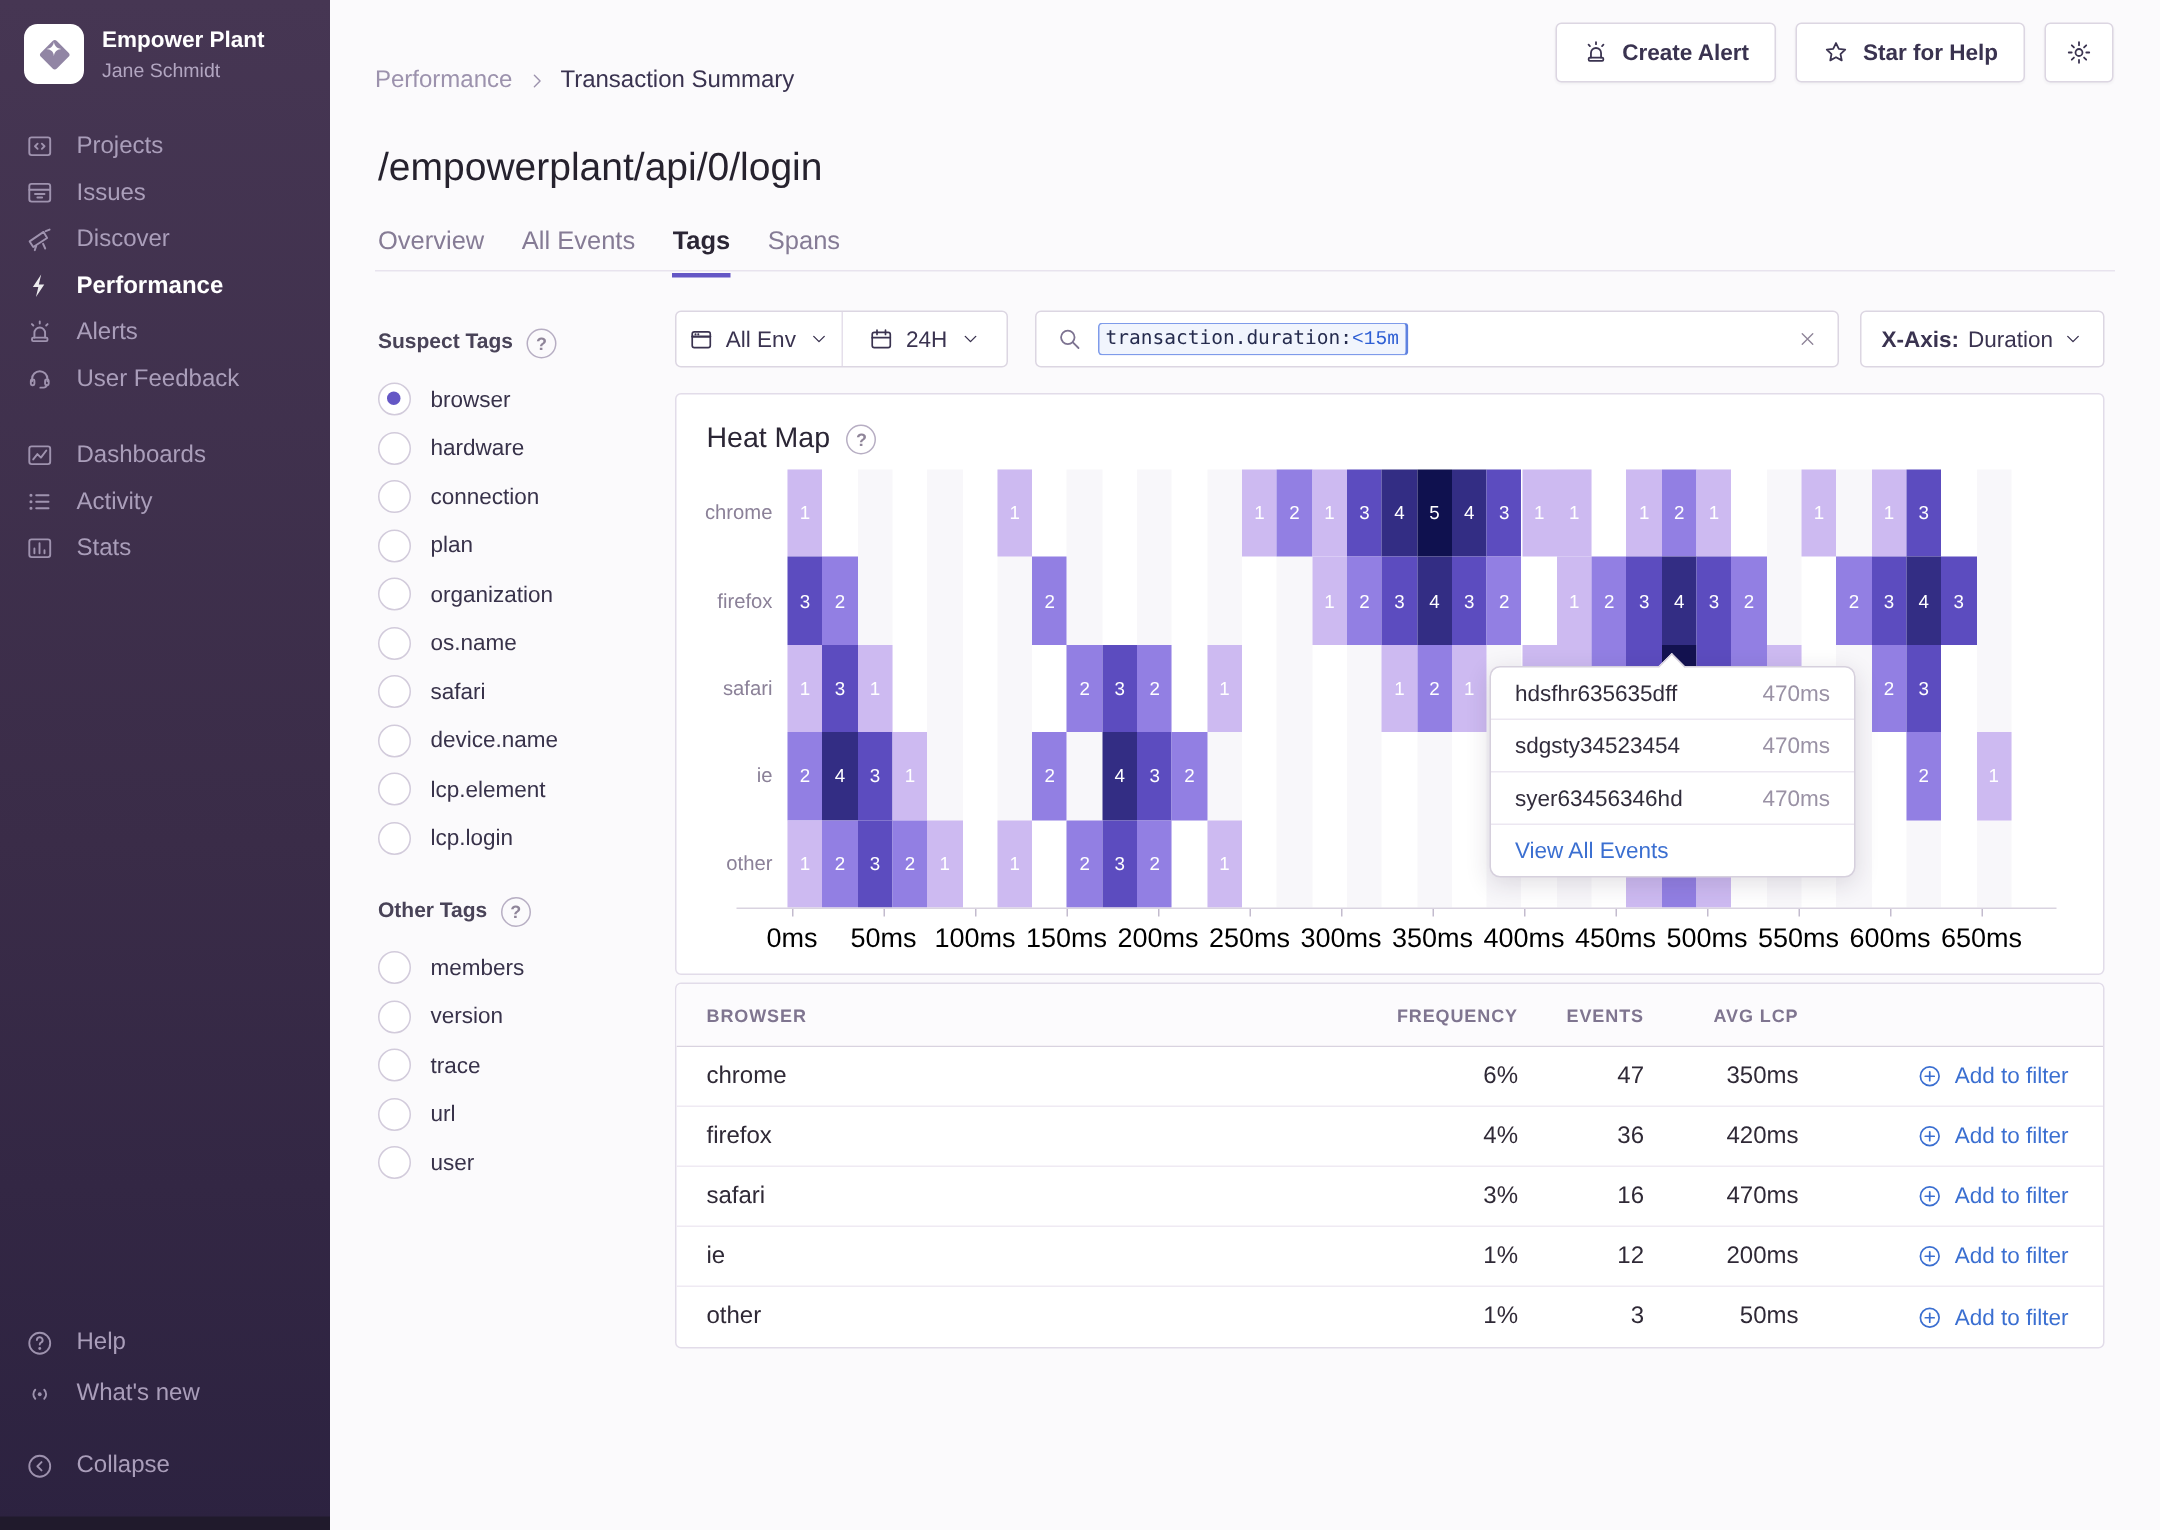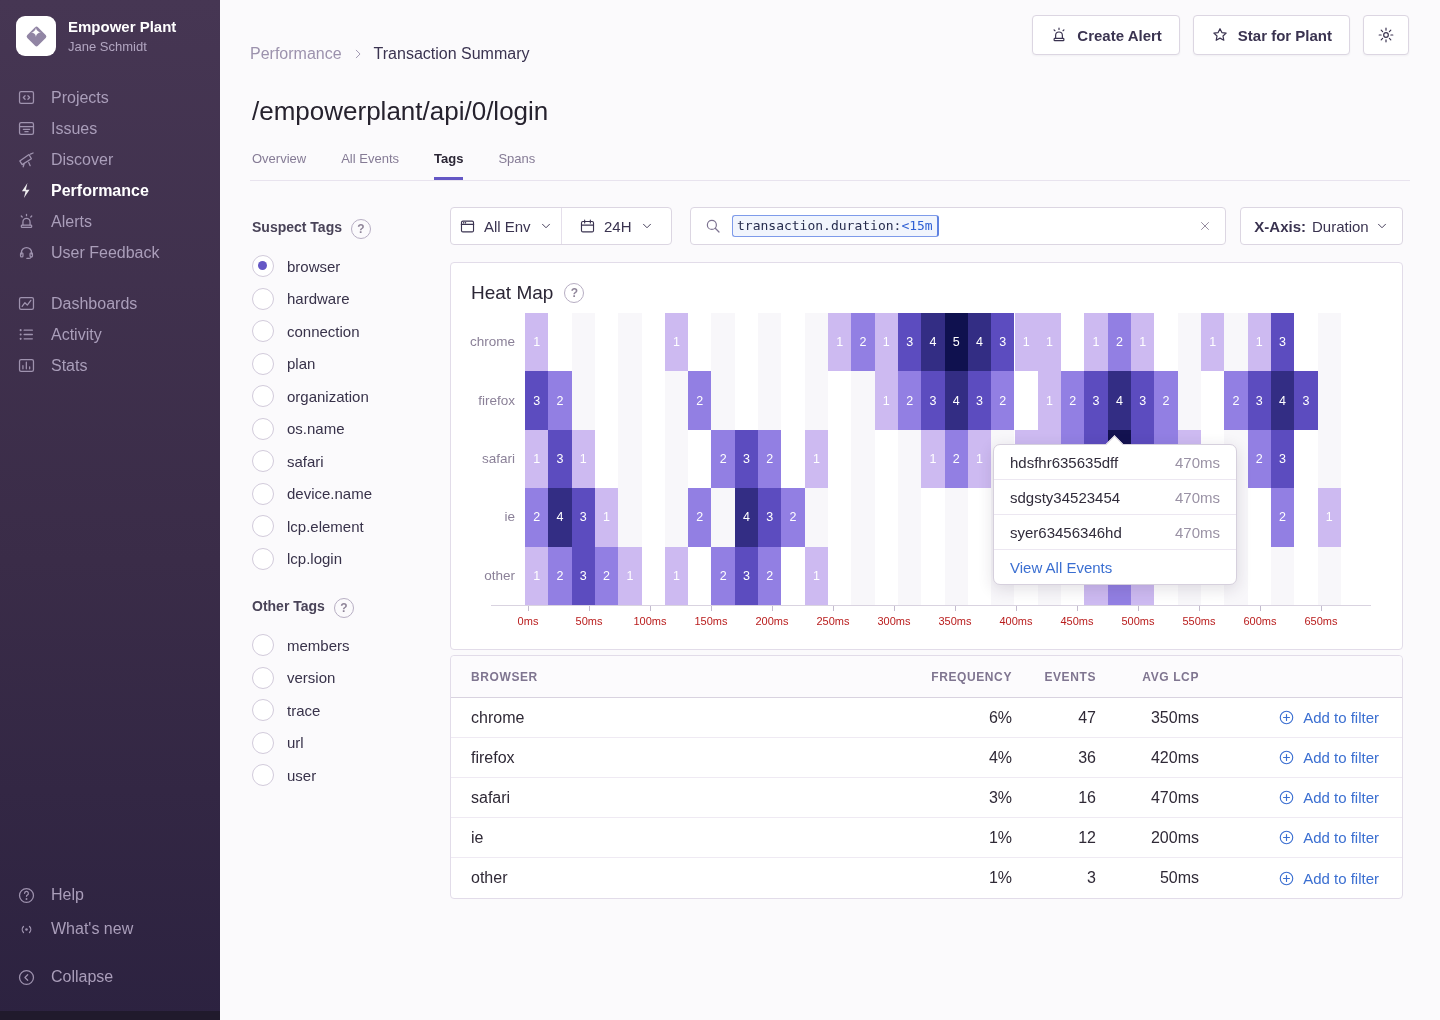--- a/index.html
+++ b/index.html
@@ -30,21 +30,21 @@
   .content { position:absolute; left:220px; top:0; width:1220px; height:1020px; }
   .breadcrumb { position:absolute; left:30px; top:45px; display:flex; align-items:center; gap:9px; font-size:16px; }
   .crumb-muted { color:#9c92ad; }
   .crumb-current { color:#3a3350; }
   .crumb-sep { color:#9c92ad; display:flex; }
   .actions { position:absolute; top:15px; right:31px; display:flex; gap:13px; }
   .btn { height:40px; background:#fff; border:1px solid #dcd6e2; border-radius:4px; display:flex; align-items:center; gap:9px;
          padding:0 17px; font-size:15px; font-weight:700; color:#3a3350; box-shadow:0 1px 2px rgba(43,34,64,.05); cursor:pointer; }
   .btn.icon-only { width:46px; padding:0; justify-content:center; }
   .page-title { position:absolute; left:32px; top:96px; font-size:26px; font-weight:500; color:#26222e; }
-  .tabs { position:absolute; left:32px; top:151px; display:flex; gap:35px; font-size:13px; color:#857b95; }
+  .tabs { position:absolute; left:32px; top:151px; display:flex; gap:25px; font-size:17px; color:#857b95; }
   .tab { padding-bottom:11px; border-bottom:3px solid transparent; cursor:pointer; }
   .tab.active { color:#2b2635; font-weight:700; border-bottom-color:#6457c5; }
   .tabs-rule { position:absolute; left:30px; right:30px; top:180px; height:1px; background:#e8e3ee; }
 
   
   .tags-panel { position:absolute; left:32px; top:219px; width:195px; }
   .tags-header { display:flex; align-items:flex-start; gap:9px; font-size:14px; font-weight:700; color:#494358; margin-bottom:16px; }
   .qmark { width:20px; height:20px; border-radius:50%; border:1.5px solid #b7aec3; color:#8f8599; font-size:12px; font-weight:700;
            display:flex; align-items:center; justify-content:center; cursor:pointer; }
   .radio-row { display:flex; align-items:center; gap:13px; height:22px; margin-bottom:10.5px; cursor:pointer; }
@@ -56,39 +56,39 @@
   
   .main-col { position:absolute; left:230px; top:207px; width:953px; }
   .filter-bar { display:flex; height:38px; }
   .box { background:#fff; border:1px solid #dcd6e2; border-radius:4px; }
   .env-time { width:222px; display:flex; }
   .env-half { flex:1; display:flex; align-items:center; justify-content:center; gap:8px; font-size:15px; font-weight:400; color:#3a3350; cursor:pointer; }
   .env-half + .env-half { border-left:1px solid #e5dfeb; }
   .search-box { flex:1; margin-left:18px; display:flex; align-items:center; padding:0 13px; color:#7d7391; }
   .search-token { margin-left:10px; font-family:"DejaVu Sans Mono", monospace; font-size:13px; background:#f1f5fd;
                   border:1px solid #7e9bea; border-right:2px solid #5f82e0; border-radius:3px; padding:2px 4px 3px; color:#262c4e; }
-  .token-value { color:#2e5fd4; }
+  .token-value { color:#2e5fd4;font-family:Liberation Mono, monospace; }
   .search-clear { margin-left:auto; color:#8f8599; cursor:pointer; display:flex; }
   .xaxis-box { width:163px; margin-left:14px; display:flex; align-items:center; justify-content:center; gap:6px; font-size:15px; color:#3a3350; cursor:pointer; }
   .xaxis-label { font-weight:700; }
 
   .panel { background:#fff; border:1px solid #e2dce9; border-radius:4px; }
 
   
   .heatmap-panel { margin-top:17px; height:388px; position:relative; }
   .hm-title { position:absolute; left:20px; top:19px; display:flex; align-items:center; gap:11px; font-size:19px; font-weight:500; color:#2b2635; }
   .hm-plot { position:absolute; left:74px; top:50px; width:840px; height:292px; }
   .hm-colbg { position:absolute; top:0; height:292px; width:23.31px; }
   .hm-colbg.shade { background:#f8f7fa; }
   .hm-cell { position:absolute; width:23.31px; height:58.4px; display:flex; align-items:center; justify-content:center;
              color:#fff; font-size:12.5px; cursor:pointer; }
   .hm-rowlabel { position:absolute; left:0; width:64px; text-align:right; font-size:13.5px; color:#8b8198; }
   .hm-axis { position:absolute; left:40px; top:342px; width:880px; height:1px; background:#d9d3e0; }
   .hm-tick { position:absolute; width:1px; height:5px; background:#c3bbce; top:343px; }
-  .hm-xlabel { position:absolute; top:352px; transform:translateX(-50%); font-size:11px; color:#b91c1c; white-space:nowrap; }
+  .hm-xlabel { position:absolute; top:352px; transform:translateX(-50%); font-size:18px; color:#000000; white-space:nowrap; }
 
   .hm-tooltip { position:absolute; left:542px; top:181px; width:244px; background:#fff; border:1px solid #d6d0dd;
                 border-radius:7px; box-shadow:0 4px 16px rgba(40,30,60,.14); z-index:6; }
   .tt-caret { position:absolute; top:-7px; left:114px; width:13px; height:13px; background:#fff;
               border-left:1px solid #d6d0dd; border-top:1px solid #d6d0dd; transform:rotate(45deg); }
   .tt-row { height:35px; display:flex; align-items:center; justify-content:space-between; padding:0 16px;
             border-bottom:1px solid #ece7f1; font-size:15px; }
   .tt-id { color:#312c3b; }
   .tt-val { color:#9a92a5; }
   .tt-link { height:34px; display:flex; align-items:center; padding:0 16px; font-size:15px; color:#3b6fd1; cursor:pointer; }
@@ -239,21 +239,21 @@
             </svg>
           </span>
         <span>Create Alert</span>
       </div>
       <div class="btn">
         <span id="icon-star">
             <svg width="18" height="18" viewBox="0 0 24 24" fill="none" stroke="currentColor" stroke-width="1.6" stroke-linecap="round" stroke-linejoin="round" style="display:block">
               <path d="m12 3.6 2.5 5.2 5.7.7-4.2 3.9 1.1 5.6-5.1-2.8-5.1 2.8 1.1-5.6L3.8 9.5l5.7-.7z"></path>
             </svg>
           </span>
-        <span>Star for Plant</span>
+        <span>Star for Help</span>
       </div>
       <div class="btn icon-only">
         <span id="icon-gear-btn">
             <svg width="18" height="18" viewBox="0 0 24 24" fill="none" stroke="currentColor" stroke-width="1.6" stroke-linecap="round" stroke-linejoin="round" style="display:block">
               <circle cx="12" cy="12" r="3.1"></circle>
               <path d="M12 2.9v2.6M12 18.5v2.6M2.9 12h2.6M18.5 12h2.6M5.6 5.6l1.9 1.9M16.5 16.5l1.9 1.9M18.4 5.6l-1.9 1.9M7.5 16.5l-1.9 1.9"></path>
             </svg>
           </span>
       </div>
     </div>

